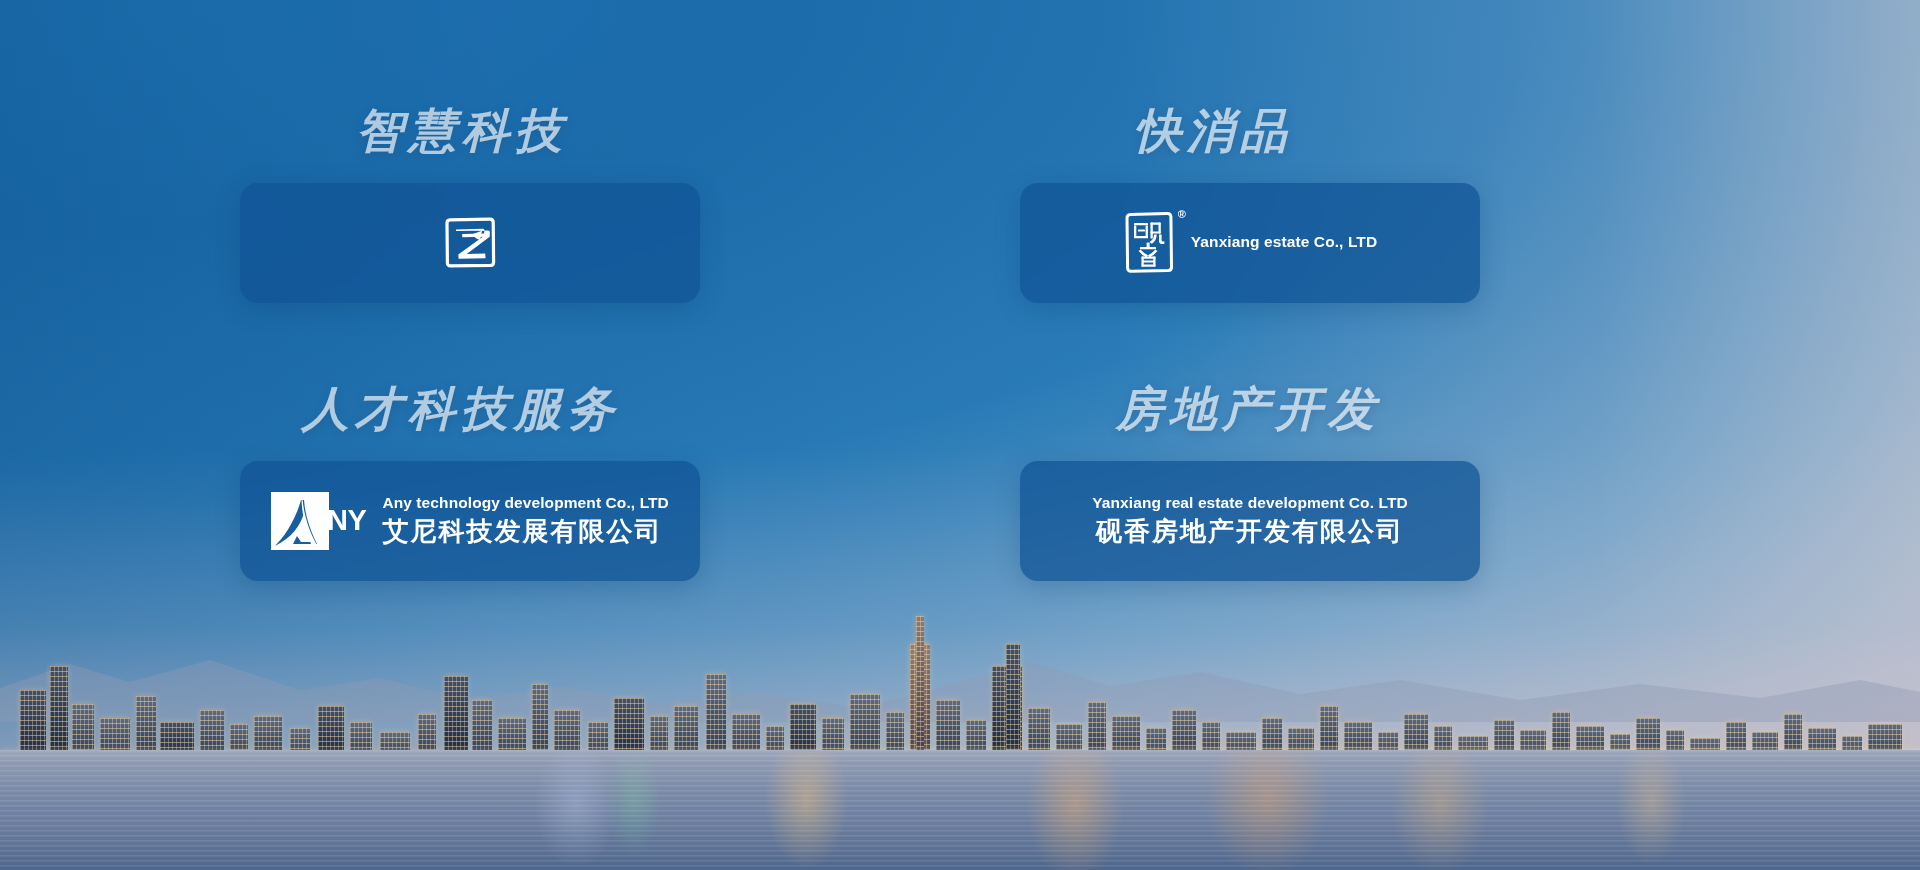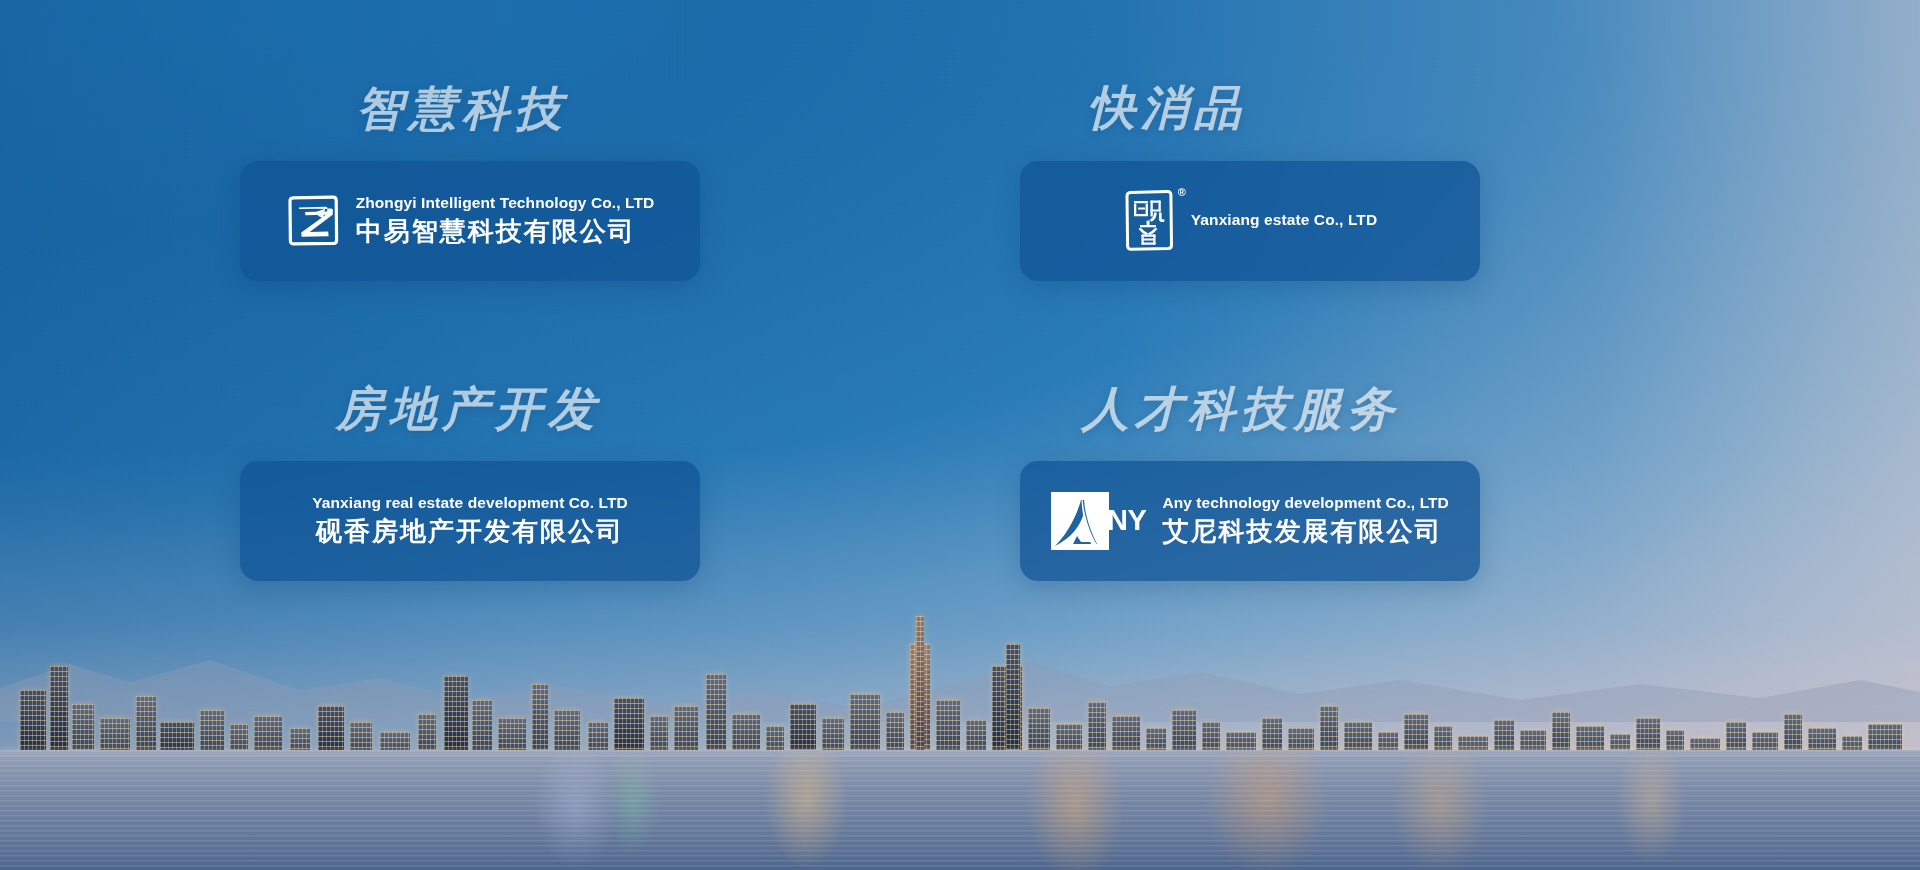--- a/index.html
+++ b/index.html
@@ -91,39 +91,39 @@
   .grid {
     position:absolute; inset:0;
     display:grid;
     grid-template-columns:1fr 1fr;
     grid-template-rows:1fr 1fr;
     padding:46px 180px 150px 180px;
     z-index:5;
   }
   .sector { position:relative; }
   .sector-inner{
-    position:absolute; left:60px; top:37px; width:460px;
+    position:absolute; left:60px; top:59px; width:460px;
   }
   .sector.r2 .sector-inner{ top:0px; }
 
   .sector-title{
     font-size:47px;
     font-weight:700;
     font-style:italic;
     letter-spacing:6px;
     color:rgba(255,255,255,.66);
     text-shadow:0 2px 10px rgba(20,70,120,.28);
     margin-left:116px;
     margin-bottom:26px;
     white-space:nowrap;
     line-height:1.1;
   }
   .sector.s4 .sector-title{ margin-left:96px; }
   .sector.s3 .sector-title{ margin-left:62px; }
-  .sector.s2 .sector-title{ margin-left:68px;font-family:Liberation Serif, serif; }
+  .sector.s2 .sector-title{ margin-left:114px; }
 
   .card{
     width:460px; height:120px;
     background:rgba(16,84,150,.74);
     border-radius:18px;
     display:flex;
     align-items:center;
     justify-content:center;
     gap:16px;
     padding:0 22px;
@@ -266,24 +266,20 @@
         <div class="sector-title">智慧科技</div>
 
         <div class="card">
           <div class="logo logo-zy">
             <svg viewBox="0 0 54 54" width="54" height="54">
               <path d="M4 7 q0-3 3-3.2 l40-0.6 q3 0 3.2 3 l0.4 40 q0 3-3 3.2 l-40 0.5 q-3 0-3.2-3 z" fill="none" stroke="#ffffff" stroke-width="3.2" stroke-linejoin="round"></path>
               <path d="M13 13.5 l27-0.8 q1.6 0 1.4 1.6 l-0.3 3.2 -22 0.4 0.2 3.4 20.5-0.5 -24.5 17.8 0.3 4.2 27-0.6 -0.4-4.6 -18.5 0.4 23-17.2 0.2-4.6 q0.1-1.8-1.7-1.8 l-32.2 0.6 z" fill="#ffffff"></path>
               <path d="M30 18 l9 -3.2 -2 9.5 -4.5 -2.2 z" fill="#ffffff"></path>
             </svg>
           </div>
-          <div class="names">
-            <div class="name-en">Zhongyi Intelligent Technology Co., LTD</div>
-            <div class="name-cn">中易智慧科技有限公司</div>
-          </div>
         </div>
       </div>
     </div>
 
     <div class="sector s2 r1">
       <div class="sector-inner">
         <div class="sector-title">快消品</div>
 
         <div class="card">
           <div class="logo logo-yx">
@@ -316,33 +312,20 @@
             </svg>
             <span class="reg-mark">®</span>
           </div>
           <div class="names">
             <div class="name-en">Yanxiang estate Co., LTD</div>
           </div>
         </div>
       </div>
     </div>
 
-    <div class="sector s4 r2">
-      <div class="sector-inner">
-        <div class="sector-title">房地产开发</div>
-
-        <div class="card center-only">
-          <div class="names center">
-            <div class="name-en">Yanxiang real estate development Co. LTD</div>
-            <div class="name-cn">砚香房地产开发有限公司</div>
-          </div>
-        </div>
-      </div>
-    </div>
-
     <div class="sector s3 r2">
       <div class="sector-inner">
         <div class="sector-title">人才科技服务</div>
 
         <div class="card">
           <div class="logo logo-any">
             <svg class="any-sq" viewBox="0 0 58 58" width="58" height="58">
               <defs>
                 <mask id="anyMask">
                   <rect x="0" y="0" width="58" height="58" fill="#fff"></rect>
@@ -355,14 +338,27 @@
             <span class="any-txt">NY</span>
           </div>
           <div class="names">
             <div class="name-en">Any technology development Co., LTD</div>
             <div class="name-cn">艾尼科技发展有限公司</div>
           </div>
         </div>
       </div>
     </div>
 
+    <div class="sector s4 r2">
+      <div class="sector-inner">
+        <div class="sector-title">房地产开发</div>
+
+        <div class="card center-only">
+          <div class="names center">
+            <div class="name-en">Yanxiang real estate development Co. LTD</div>
+            <div class="name-cn">砚香房地产开发有限公司</div>
+          </div>
+        </div>
+      </div>
+    </div>
+
   </div>
 </div>
 
 </body></html>

